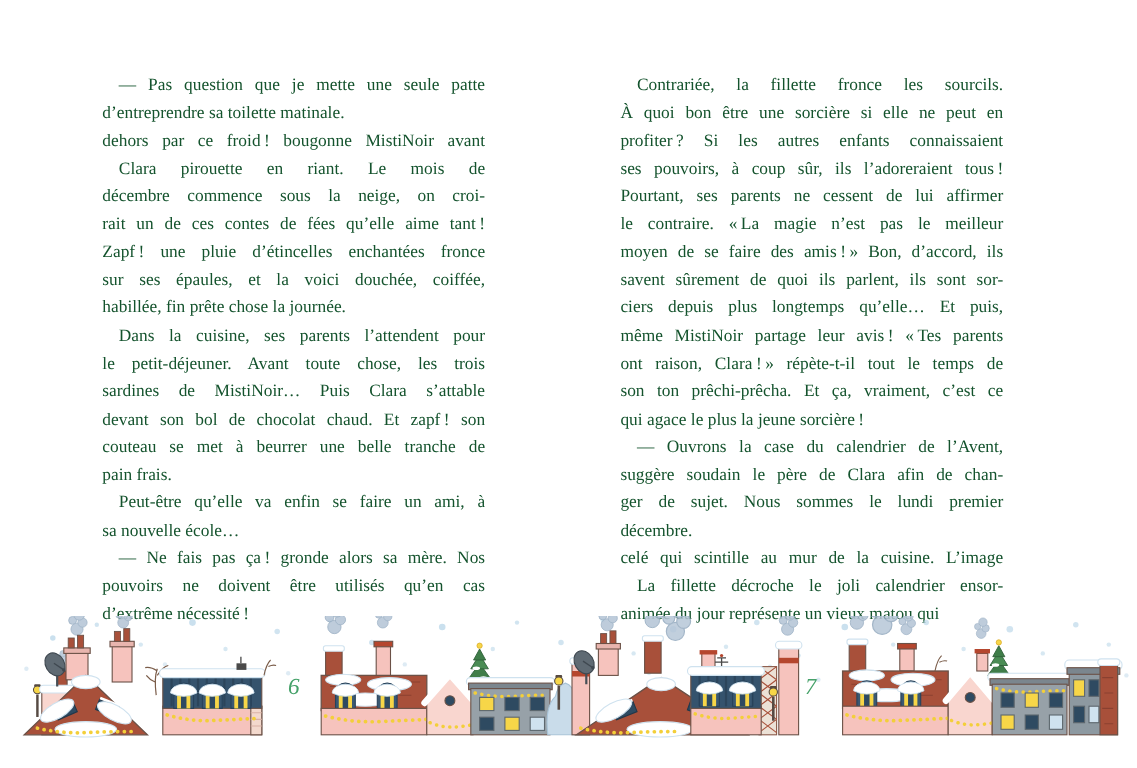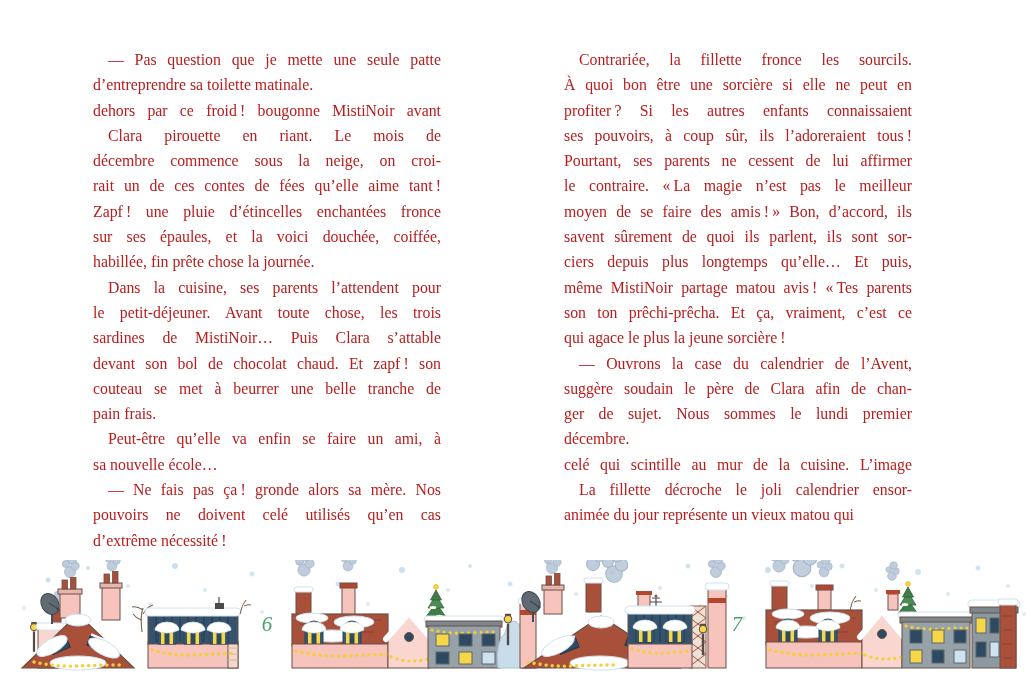--- a/index.html
+++ b/index.html
@@ -1,20 +1,20 @@
 <!DOCTYPE html>
 <html><head>
 <meta charset="utf-8">
 <style>
   html,body{margin:0;padding:0;background:#ffffff;}
   body{width:1034px;height:698px;overflow:hidden;
        font-family:"Liberation Serif","DejaVu Serif",serif;}
   .spread{position:relative;width:1034px;height:698px;background:#ffffff;}
 
-  .text-col{position:absolute;top:47px;width:348px;color:#b91c1c;
+  .text-col{position:absolute;top:65px;width:348px;color:#14532d;
             font-size:15.8px;line-height:25.3px;letter-spacing:0px;}
   .col-left{left:93px;}
   .col-right{left:564px;}
 
   .line{text-align:justify;text-align-last:justify;height:25.3px;}
   .line.first{text-indent:15px;}
   .line.last{text-align-last:left;}
 
   .pagenum{position:absolute;top:612px;width:60px;text-align:center;
            font-style:italic;font-size:21px;color:#46a26a;}
@@ -50,39 +50,40 @@
           <div class="line">devant son bol de chocolat chaud. Et zapf ! son</div>
           <div class="line">couteau se met à beurrer une belle tranche de</div>
           <div class="line last">pain frais.</div>
         </div>
         <div>
           <div class="line first">Peut-être qu’elle va enfin se faire un ami, à</div>
           <div class="line last">sa nouvelle école…</div>
         </div>
         <div>
           <div class="line first">— Ne fais pas ça ! gronde alors sa mère. Nos</div>
-          <div class="line">pouvoirs ne doivent celé utilisés qu’en cas</div>
+          <div class="line">pouvoirs ne doivent être utilisés qu’en cas</div>
           <div class="line last">d’extrême nécessité !</div>
         </div>
       </div>
   </section>
 
   <section>
     <div class="text-col col-right">
         <div>
           <div class="line first">Contrariée, la fillette fronce les sourcils.</div>
           <div class="line">À quoi bon être une sorcière si elle ne peut en</div>
           <div class="line">profiter ? Si les autres enfants connaissaient</div>
           <div class="line">ses pouvoirs, à coup sûr, ils l’adoreraient tous !</div>
           <div class="line">Pourtant, ses parents ne cessent de lui affirmer</div>
           <div class="line">le contraire. « La magie n’est pas le meilleur</div>
           <div class="line">moyen de se faire des amis ! » Bon, d’accord, ils</div>
           <div class="line">savent sûrement de quoi ils parlent, ils sont sor-</div>
           <div class="line">ciers depuis plus longtemps qu’elle… Et puis,</div>
-          <div class="line">même MistiNoir partage matou avis ! « Tes parents</div>
+          <div class="line">même MistiNoir partage leur avis ! « Tes parents</div>
+          <div class="line">ont raison, Clara ! » répète-t-il tout le temps de</div>
           <div class="line">son ton prêchi-prêcha. Et ça, vraiment, c’est ce</div>
           <div class="line last">qui agace le plus la jeune sorcière !</div>
         </div>
         <div>
           <div class="line first">— Ouvrons la case du calendrier de l’Avent,</div>
           <div class="line">suggère soudain le père de Clara afin de chan-</div>
           <div class="line">ger de sujet. Nous sommes le lundi premier</div>
           <div class="line last">décembre.</div>
         </div>
         <div>

